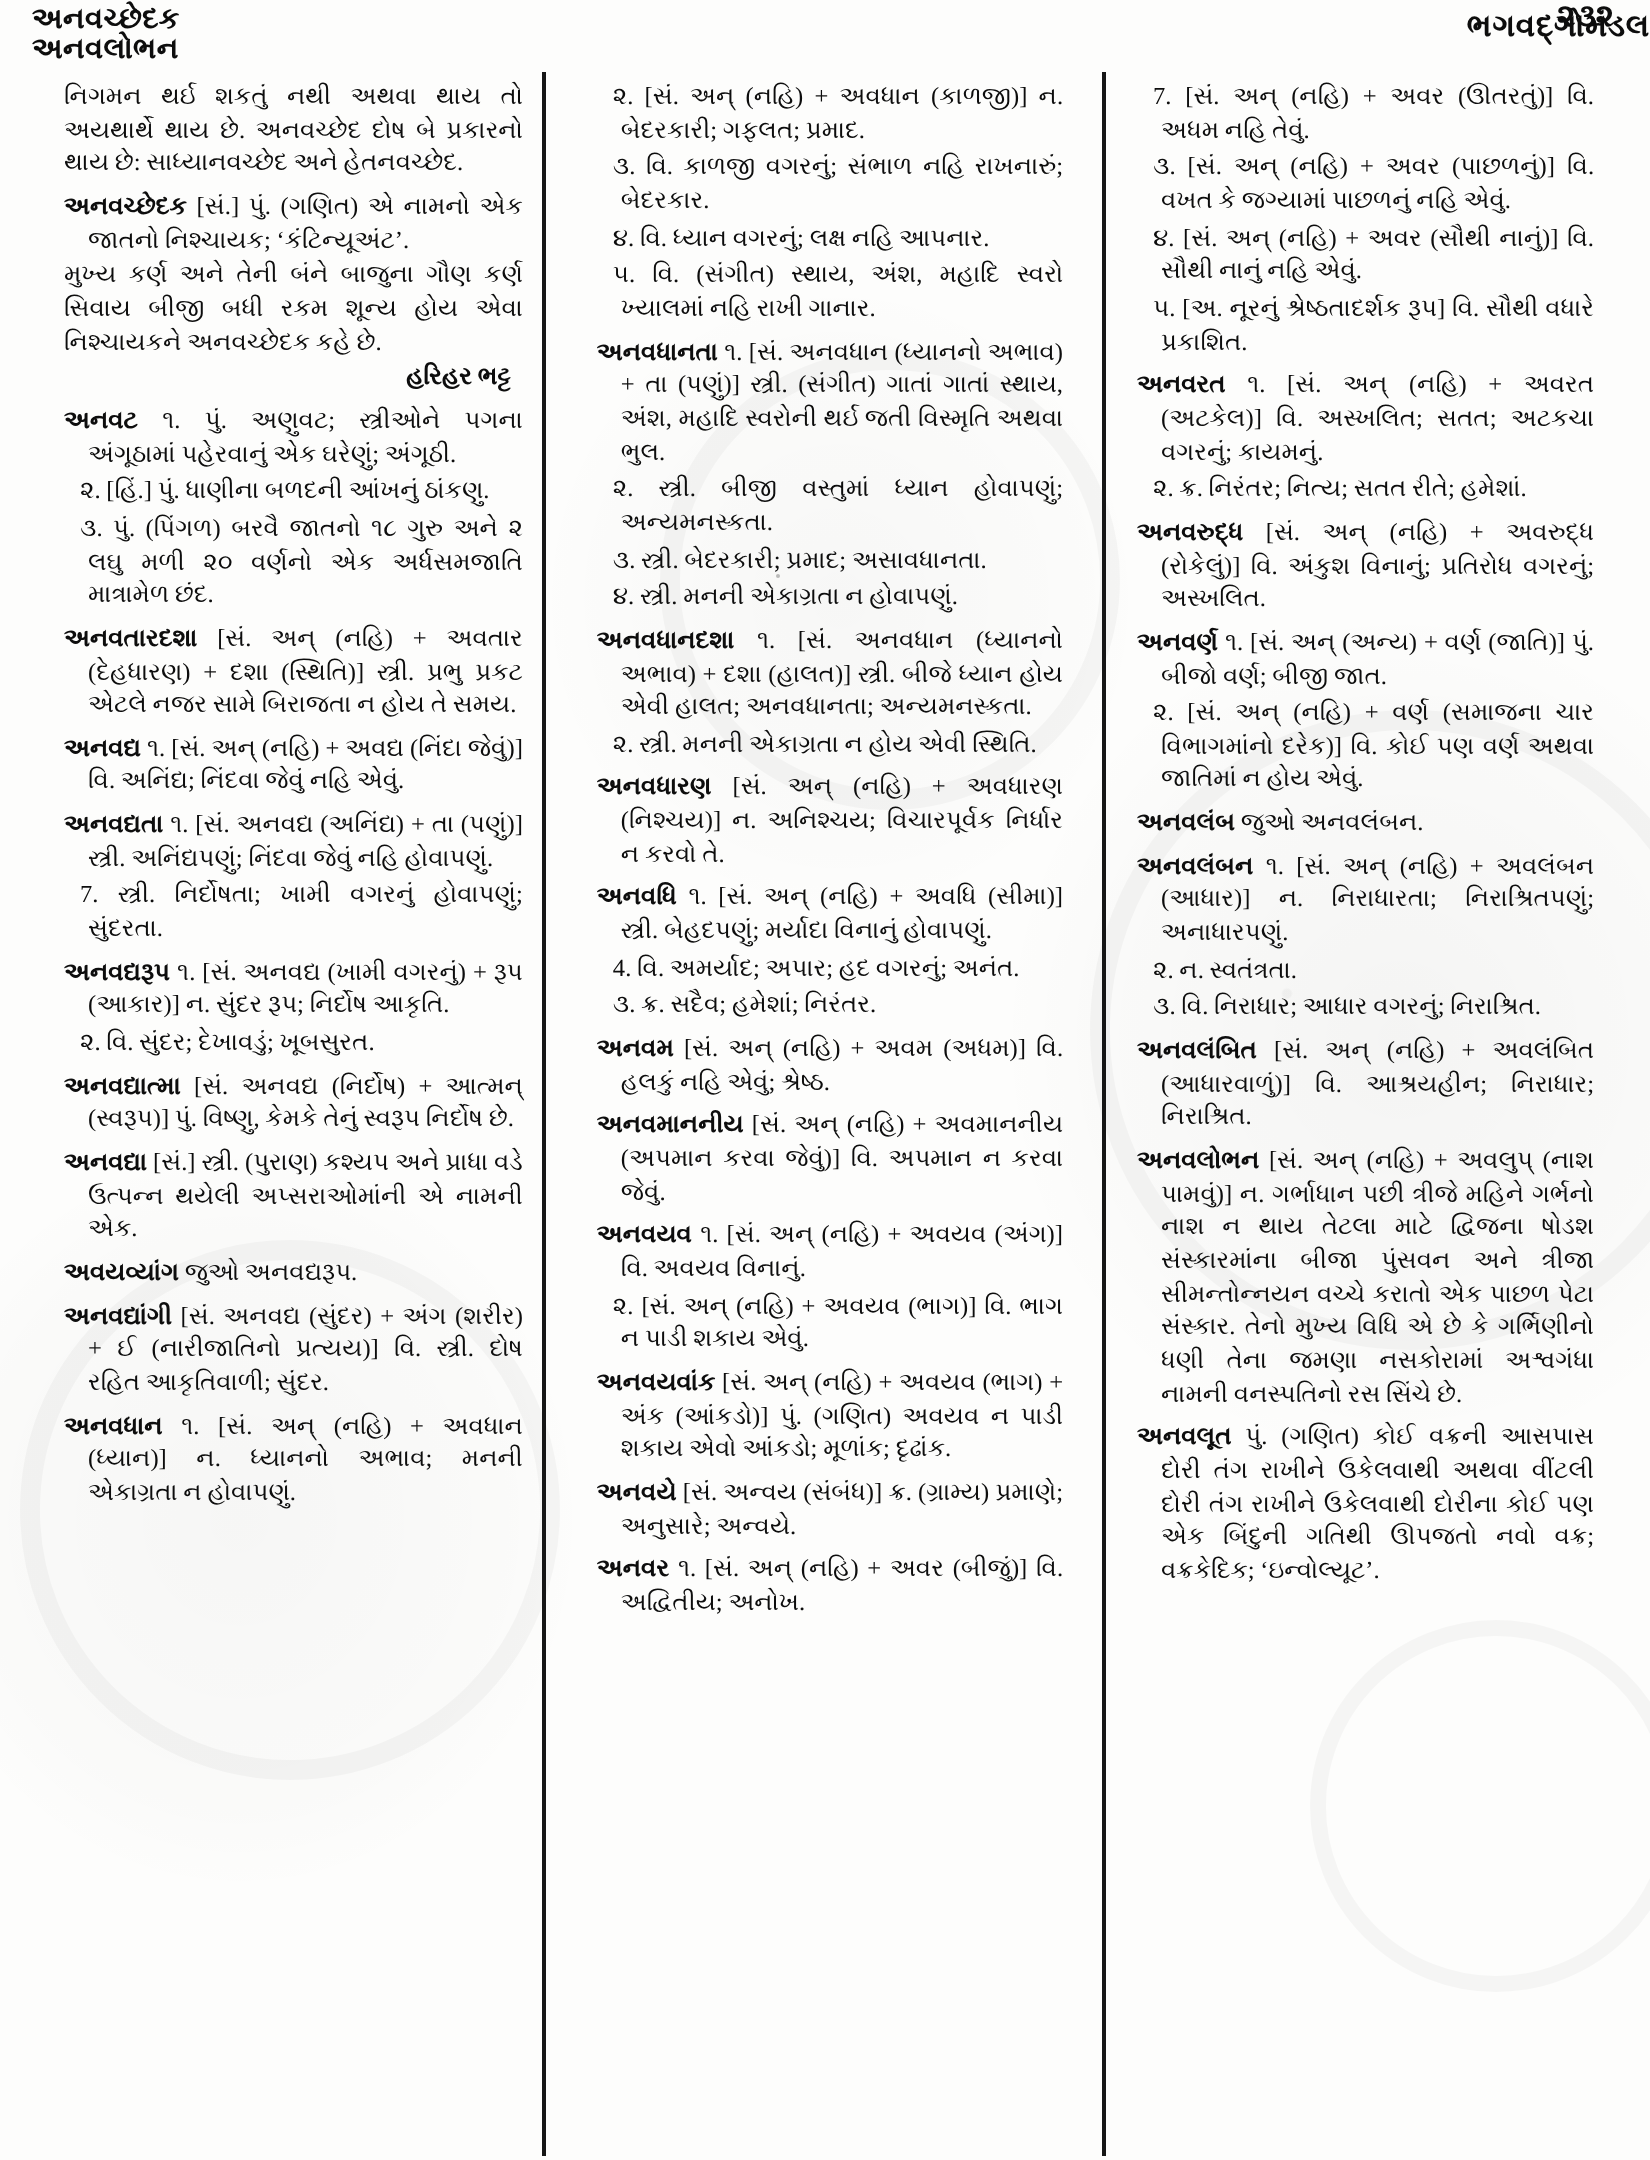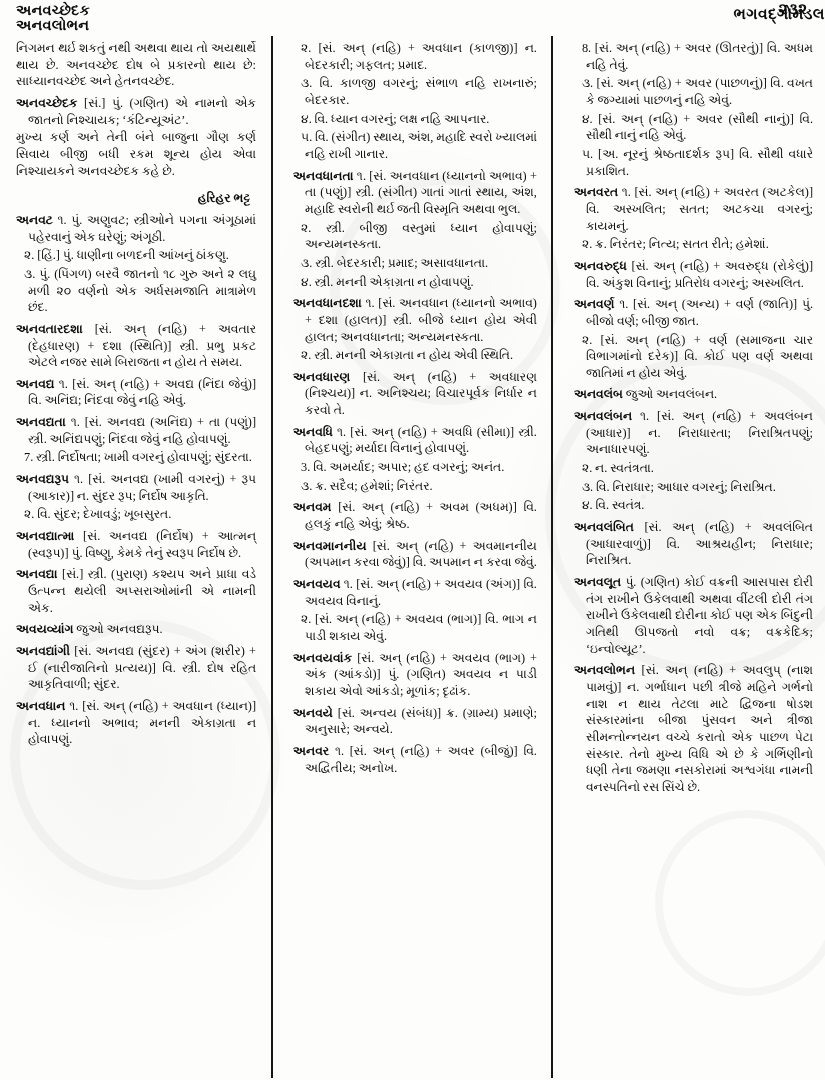--- a/index.html
+++ b/index.html
@@ -73,21 +73,21 @@
     font-weight: bold;
   }
 
   
   .columns {
     position: absolute;
     left: 0; right: 0;
     top: 40px;
     bottom: 2px;
     display: flex;
-    padding: 0 8px;
+    padding: 0 24px;
     box-sizing: border-box;
     gap: 15px;
   }
   .col {
     position: relative;
     box-sizing: border-box;
     font-size: 12.3px;
     line-height: 1.355;
   }
   .col-1 { width: 268px; padding: 0 10px 0 8px; }
@@ -124,21 +124,21 @@
     padding-left: 12px;
     text-indent: -4px;
     margin-top: 2px;
   }
   p.cont {
     padding-left: 0;
     text-indent: 0;
   }
   p.attrib {
     text-align: right;
-    margin-top: 11px;
+    margin-top: 1px;
     margin-bottom: 4px;
     font-weight: bold;
     padding-right: 6px;
   }
   .hw {
     font-weight: bold;
   }
   .col p:first-child { margin-top: 0; }
 
   
@@ -195,45 +195,44 @@
         <p class="sense">૪. વિ. ધ્યાન વગરનું; લક્ષ નહિ આપનાર.</p>
         <p class="sense">૫. વિ. (સંગીત) સ્થાય, અંશ, મહાદિ સ્વરો ખ્યાલમાં નહિ રાખી ગાનાર.</p>
         <p class="entry"><span class="hw">અનવધાનતા</span><span> ૧. [સં. અનવધાન (ધ્યાનનો અભાવ) + તા (પણું)] સ્ત્રી. (સંગીત) ગાતાં ગાતાં સ્થાય, અંશ, મહાદિ સ્વરોની થર્ઇ જતી વિસ્મૃતિ અથવા ભુલ.</span></p>
         <p class="sense">૨. સ્ત્રી. બીજી વસ્તુમાં ધ્યાન હોવાપણું; અન્યમનસ્કતા.</p>
         <p class="sense">૩. સ્ત્રી. બેદરકારી; પ્રમાદ; અસાવધાનતા.</p>
         <p class="sense">૪. સ્ત્રી. મનની એકાગ્રતા ન હોવાપણું.</p>
         <p class="entry"><span class="hw">અનવધાનદશા</span><span> ૧. [સં. અનવધાન (ધ્યાનનો અભાવ) + દશા (હાલત)] સ્ત્રી. બીજે ધ્યાન હોય એવી હાલત; અનવધાનતા; અન્યમનસ્કતા.</span></p>
         <p class="sense">૨. સ્ત્રી. મનની એકાગ્રતા ન હોય એવી સ્થિતિ.</p>
         <p class="entry"><span class="hw">અનવધારણ</span><span> [સં. અન્ (નહિ) + અવધારણ (નિશ્ચય)] ન. અનિશ્ચય; વિચારપૂર્વક નિર્ધાર ન કરવો તે.</span></p>
         <p class="entry"><span class="hw">અનવધિ</span><span> ૧. [સં. અન્ (નહિ) + અવધિ (સીમા)] સ્ત્રી. બેહદપણું; મર્યાદા વિનાનું હોવાપણું.</span></p>
-        <p class="sense">3. વિ. અમર્યાદ; અપાર; હદ વગરનું; અનંત.</p>
+        <p class="sense">4. વિ. અમર્યાદ; અપાર; હદ વગરનું; અનંત.</p>
         <p class="sense">૩. ક્ર. સદૈવ; હમેશાં; નિરંતર.</p>
         <p class="entry"><span class="hw">અનવમ</span><span> [સં. અન્ (નહિ) + અવમ (અધમ)] વિ. હલકું નહિ એવું; શ્રેષ્ઠ.</span></p>
         <p class="entry"><span class="hw">અનવમાનનીય</span><span> [સં. અન્ (નહિ) + અવમાનનીય (અપમાન કરવા જેવું)] વિ. અપમાન ન કરવા જેવું.</span></p>
         <p class="entry"><span class="hw">અનવયવ</span><span> ૧. [સં. અન્ (નહિ) + અવયવ (અંગ)] વિ. અવયવ વિનાનું.</span></p>
         <p class="sense">૨. [સં. અન્ (નહિ) + અવયવ (ભાગ)] વિ. ભાગ ન પાડી શકાય એવું.</p>
         <p class="entry"><span class="hw">અનવયવાંક</span><span> [સં. અન્ (નહિ) + અવયવ (ભાગ) + અંક (આંકડો)] પું. (ગણિત) અવયવ ન પાડી શકાય એવો આંકડો; મૂળાંક; દૃઢાંક.</span></p>
         <p class="entry"><span class="hw">અનવયે</span><span> [સં. અન્વય (સંબંધ)] ક્ર. (ગ્રામ્ય) પ્રમાણે; અનુસારે; અન્વયે.</span></p>
         <p class="entry"><span class="hw">અનવર</span><span> ૧. [સં. અન્ (નહિ) + અવર (બીજું)] વિ. અદ્વિતીય; અનોખ.</span></p>
       </div>
     <div class="rule rule-2"></div>
     <div class="col col-3">
-        <p class="sense">8. [સં. અન્ (નહિ) + અવર (ઊતરતું)] વિ. અધમ નહિ તેવું.</p>
+        <p class="sense">7. [સં. અન્ (નહિ) + અવર (ઊતરતું)] વિ. અધમ નહિ તેવું.</p>
         <p class="sense">૩. [સં. અન્ (નહિ) + અવર (પાછળનું)] વિ. વખત કે જગ્યામાં પાછળનું નહિ એવું.</p>
         <p class="sense">૪. [સં. અન્ (નહિ) + અવર (સૌથી નાનું)] વિ. સૌથી નાનું નહિ એવું.</p>
         <p class="sense">૫. [અ. નૂરનું શ્રેષ્ઠતાદર્શક રૂપ] વિ. સૌથી વધારે પ્રકાશિત.</p>
         <p class="entry"><span class="hw">અનવરત</span><span> ૧. [સં. અન્ (નહિ) + અવરત (અટકેલ)] વિ. અસ્ખલિત; સતત; અટકચા વગરનું; કાયમનું.</span></p>
         <p class="sense">૨. ક્ર. નિરંતર; નિત્ય; સતત રીતે; હમેશાં.</p>
         <p class="entry"><span class="hw">અનવરુદ્ધ</span><span> [સં. અન્ (નહિ) + અવરુદ્ધ (રોકેલું)] વિ. અંકુશ વિનાનું; પ્રતિરોધ વગરનું; અસ્ખલિત.</span></p>
         <p class="entry"><span class="hw">અનવર્ણ</span><span> ૧. [સં. અન્ (અન્ય) + વર્ણ (જાતિ)] પું. બીજો વર્ણ; બીજી જાત.</span></p>
         <p class="sense">૨. [સં. અન્ (નહિ) + વર્ણ (સમાજના ચાર વિભાગમાંનો દરેક)] વિ. કોઈ પણ વર્ણ અથવા જાતિમાં ન હોય એવું.</p>
         <p class="entry"><span class="hw">અનવલંબ</span><span> જુઓ અનવલંબન.</span></p>
         <p class="entry"><span class="hw">અનવલંબન</span><span> ૧. [સં. અન્ (નહિ) + અવલંબન (આધાર)] ન. નિરાધારતા; નિરાશ્રિતપણું; અનાધારપણું.</span></p>
         <p class="sense">૨. ન. સ્વતંત્રતા.</p>
         <p class="sense">૩. વિ. નિરાધાર; આધાર વગરનું; નિરાશ્રિત.</p>
-        <p class="sense">૪. વિ. સ્વતંત્ર.</p>
         <p class="entry"><span class="hw">અનવલંબિત</span><span> [સં. અન્ (નહિ) + અવલંબિત (આધારવાળું)] વિ. આશ્રયહીન; નિરાધાર; નિરાશ્રિત.</span></p>
+        <p class="entry"><span class="hw">અનવલોભન</span><span> [સં. અન્ (નહિ) + અવલુપ્ (નાશ પામવું)] ન. ગર્ભાધાન પછી ત્રીજે મહિને ગર્ભનો નાશ ન થાય તેટલા માટે દ્વિજના ષોડશ સંસ્કારમાંના બીજા પુંસવન અને ત્રીજા સીમન્તોન્નયન વચ્ચે કરાતો એક પાછળ પેટા સંસ્કાર. તેનો મુખ્ય વિધિ એ છે કે ગર્ભિણીનો ધણી તેના જમણા નસકોરામાં અશ્વગંધા નામની વનસ્પતિનો રસ સિંચે છે.</span></p>
         <p class="entry"><span class="hw">અનવલૂત</span><span> પું. (ગણિત) કોઈ વક્રની આસપાસ દોરી તંગ રાખીને ઉકેલવાથી અથવા વીંટલી દોરી તંગ રાખીને ઉકેલવાથી દોરીના કોઈ પણ એક બિંદુની ગતિથી ઊપજતો નવો વક્ર; વક્રકેદિક; ‘ઇન્વોલ્યૂટ’.</span></p>
-        <p class="entry"><span class="hw">અનવલોભન</span><span> [સં. અન્ (નહિ) + અવલુપ્ (નાશ પામવું)] ન. ગર્ભાધાન પછી ત્રીજે મહિને ગર્ભનો નાશ ન થાય તેટલા માટે દ્વિજના ષોડશ સંસ્કારમાંના બીજા પુંસવન અને ત્રીજા સીમન્તોન્નયન વચ્ચે કરાતો એક પાછળ પેટા સંસ્કાર. તેનો મુખ્ય વિધિ એ છે કે ગર્ભિણીનો ધણી તેના જમણા નસકોરામાં અશ્વગંધા નામની વનસ્પતિનો રસ સિંચે છે.</span></p>
       </div>
   </div>
 
 </div>
 
 </body></html>

